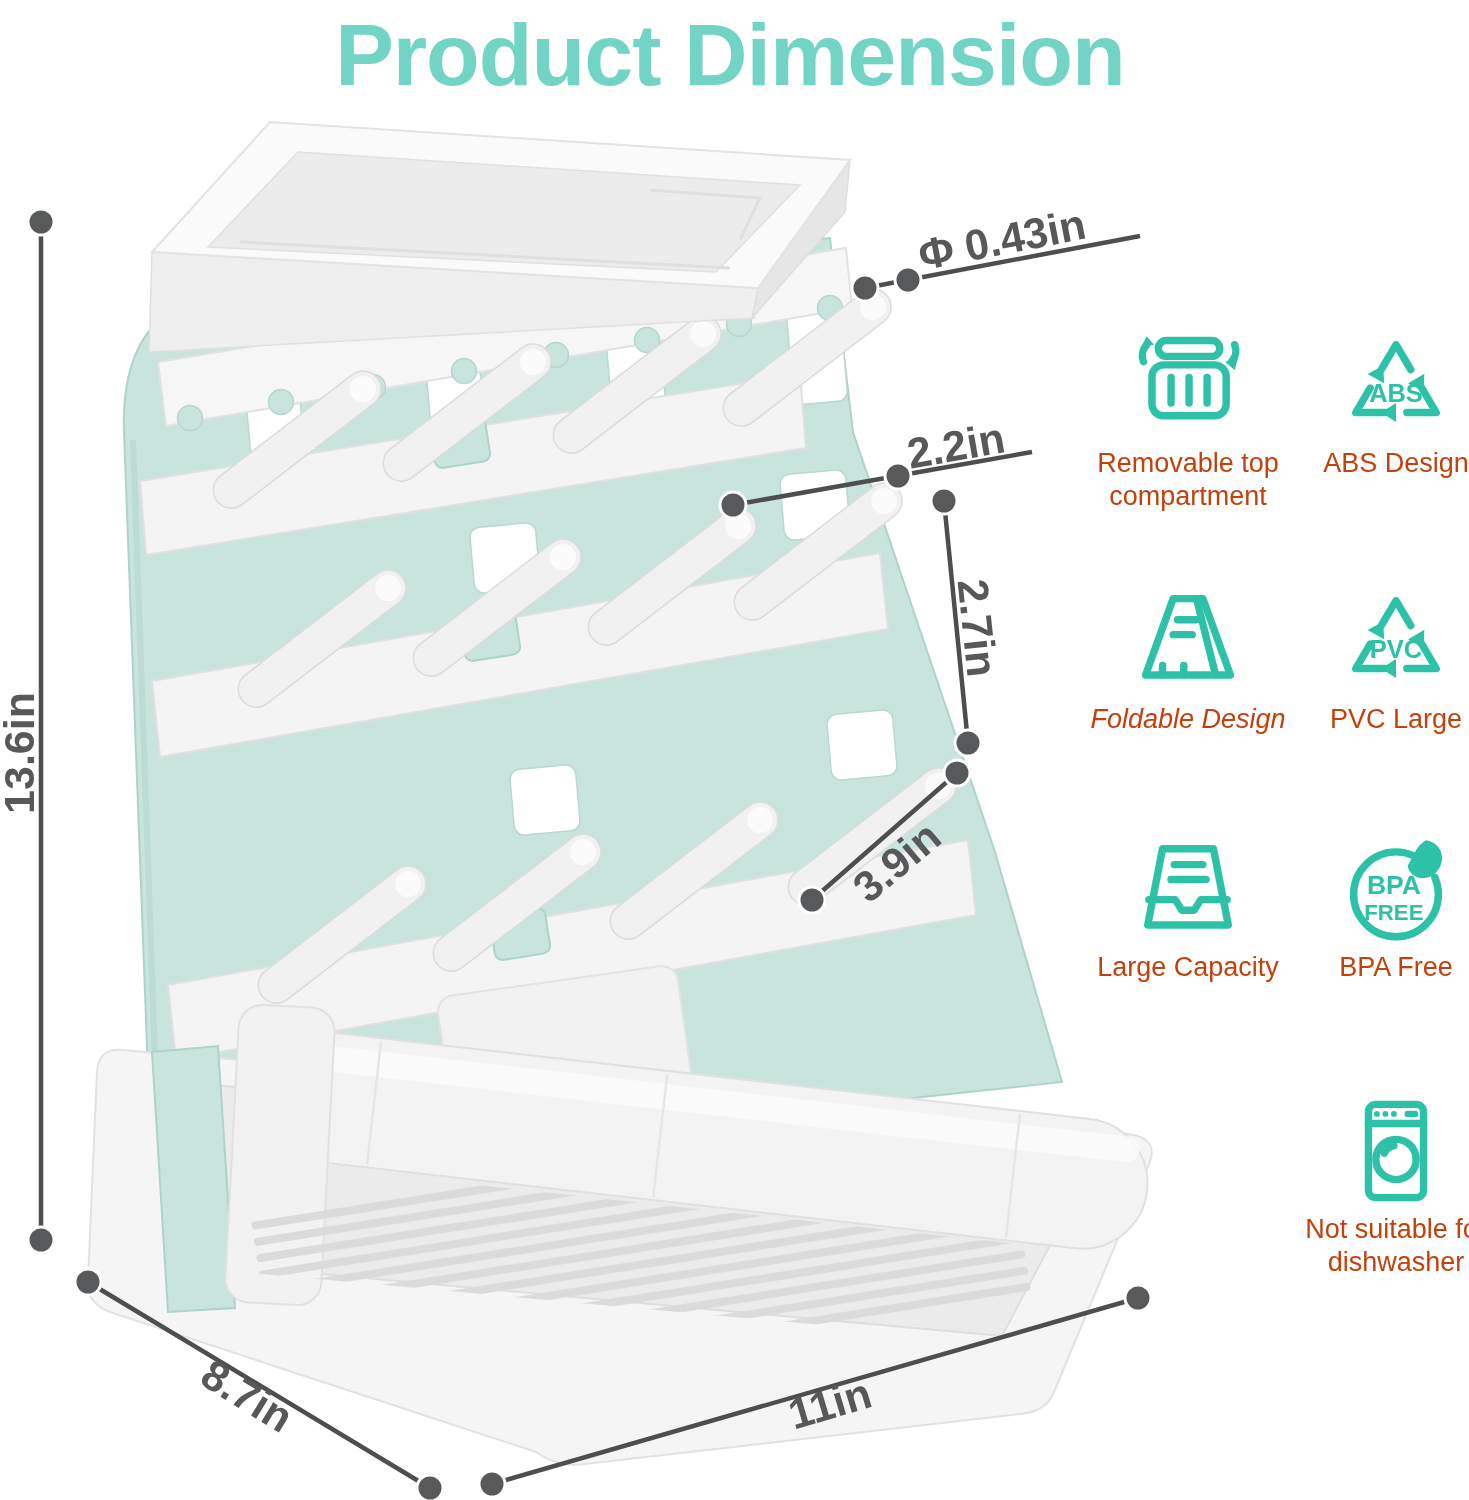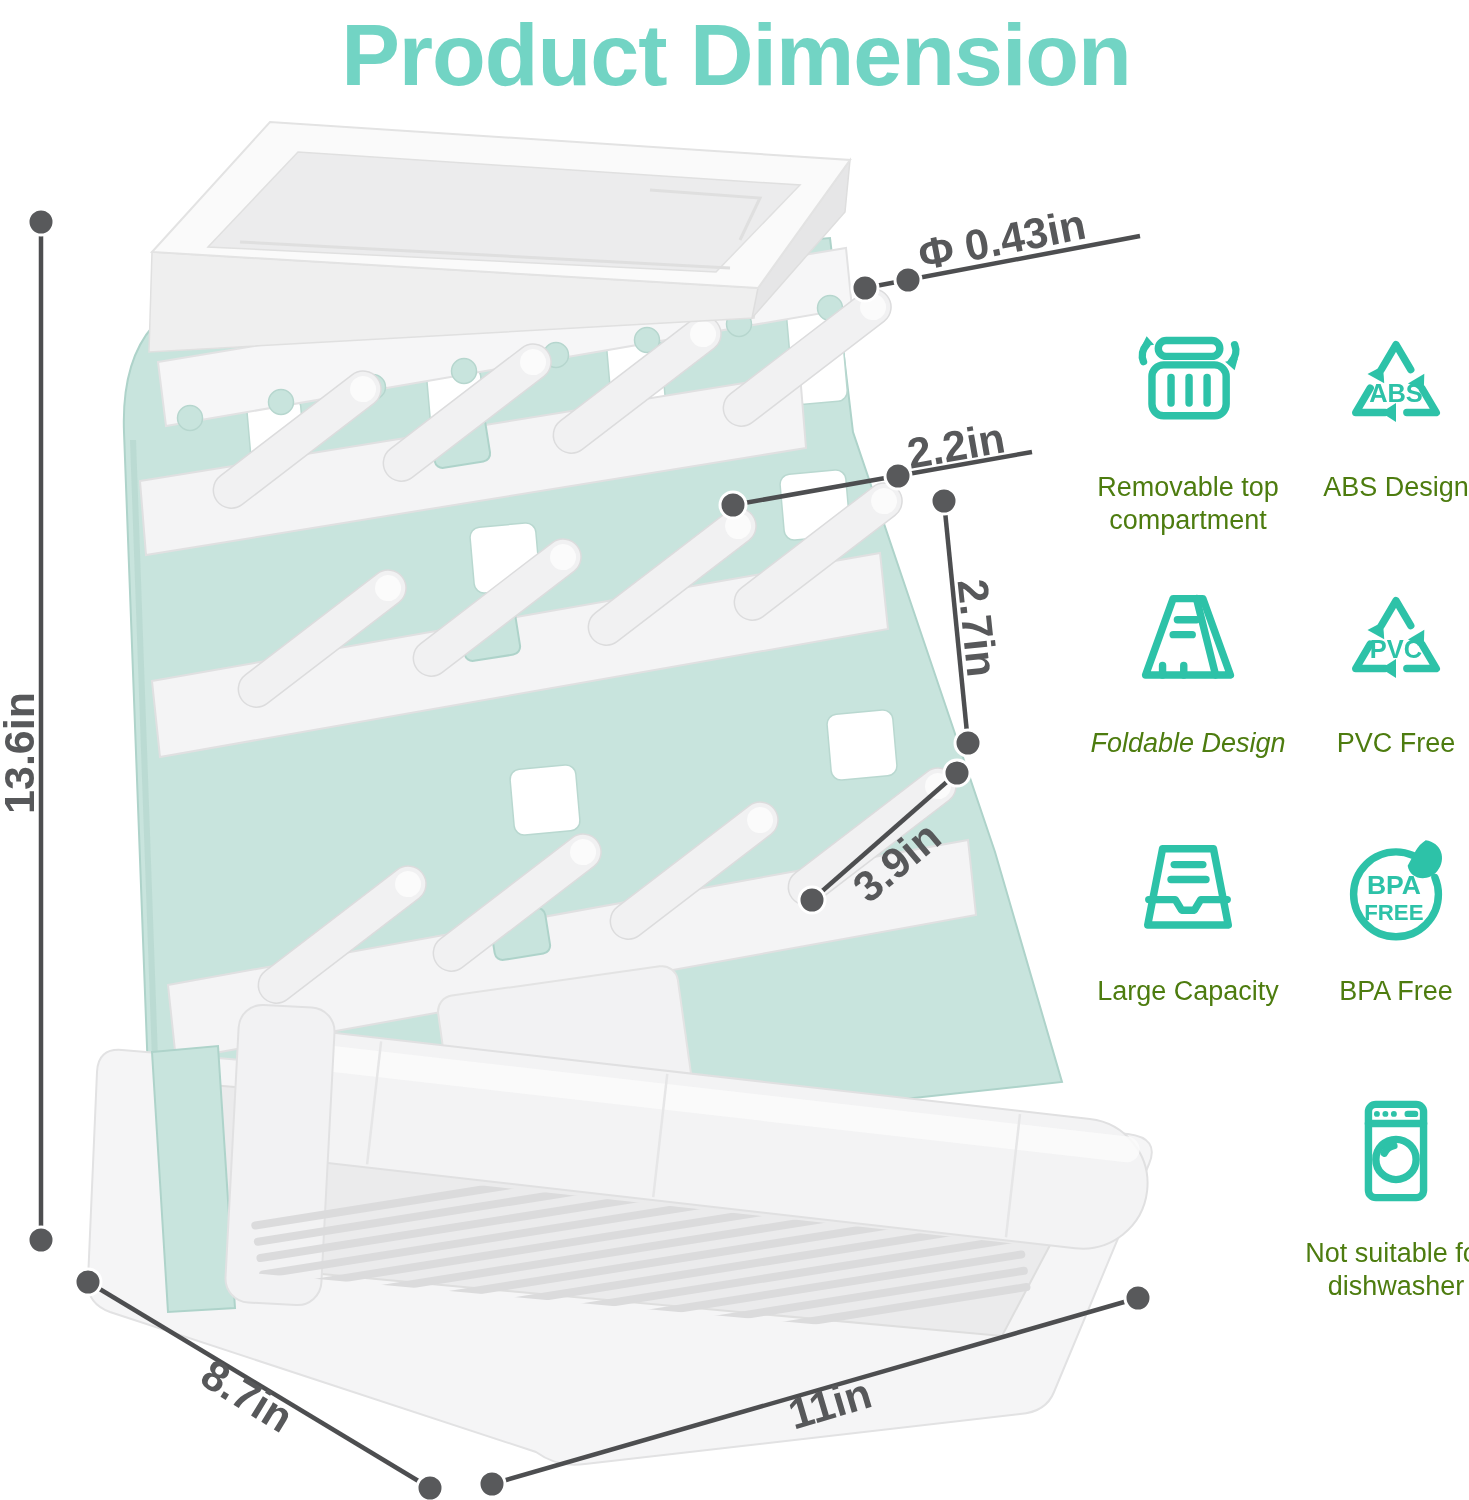--- a/index.html
+++ b/index.html
@@ -1,25 +1,25 @@
 <!DOCTYPE html>
 <html><head>
 <meta charset="utf-8">
 <style>
   html,body{margin:0;padding:0;background:#fff;}
   .canvas{position:relative;width:1469px;height:1500px;background:#ffffff;overflow:hidden;
           font-family:"Liberation Sans",sans-serif;}
   .title{position:absolute;left:0;top:4px;width:1460px;text-align:center;
-         font-size:88px;font-weight:bold;color:#72d4c4;letter-spacing:-1px;padding-left:6px;}
+         font-size:88px;font-weight:bold;color:#72d4c4;letter-spacing:-1px;}
   svg.stage{position:absolute;left:0;top:0;}
   .dim{position:absolute;font-weight:bold;font-size:43px;color:#57585a;white-space:nowrap;
        transform-origin:center;}
   .feature{position:absolute;width:212px;display:flex;flex-direction:column;align-items:center;
            gap:9px;text-align:center;}
-  .feature .f-label{font-size:27px;color:#4d7c0f;line-height:1.22;font-weight:500;margin-top:24px;}
+  .feature .f-label{font-size:27px;color:#c2410c;line-height:1.22;font-weight:500;}
   .feature svg{width:106px;height:106px;}
   .peg{fill:#f1f1f2;stroke:#dcdcdd;stroke-width:1.5;}
   .peg-cap{fill:#fbfbfb;}
   .slat{fill:#f4f4f5;stroke:#e0e0e1;stroke-width:2;}
   .hole{fill:#ffffff;stroke:#b9d8d0;stroke-width:1.5;}
   .mint{fill:#c8e4dd;stroke:#aed3ca;stroke-width:2;}
   .dimline{stroke:#4d4e50;stroke-width:4.5;fill:none;}
   .dimdot{fill:#58595b;stroke:#ffffff;stroke-width:3;}
   .ic{stroke:#2dc2a8;fill:none;stroke-width:7;stroke-linejoin:round;stroke-linecap:round;}
   .icf{fill:#2dc2a8;stroke:none;}
@@ -256,21 +256,21 @@
   </div>
 
   <div class="feature" style="left:1290px;top:588px;">
     <svg viewBox="0 0 100 100">
       <path class="ic" d="M50 12 L88 76 L12 76 Z" stroke-width="9" pathLength="99" stroke-dasharray="24 9" stroke-dashoffset="12" stroke-linecap="butt"></path>
       <polygon class="icf" points="0,-9 14,0 0,9" transform="translate(69,44) rotate(59)"></polygon>
       <polygon class="icf" points="0,-9 14,0 0,9" transform="translate(50,76) rotate(180)"></polygon>
       <polygon class="icf" points="0,-9 14,0 0,9" transform="translate(31,44) rotate(-61)"></polygon>
       <text class="ictext" x="50" y="66" text-anchor="middle" font-size="24">PVC</text>
     </svg>
-    <div class="f-label">PVC Free</div>
+    <div class="f-label">PVC Large</div>
   </div>
 
   <div class="feature" style="left:1082px;top:836px;text-align:center;">
     <svg viewBox="0 0 100 100">
       <path class="ic" d="M26 12 L74 12 L88 84 L12 84 Z"></path>
       <path class="ic" d="M13 60 L38 60 L44 70 L56 70 L62 60 L87 60"></path>
       <line class="ic" x1="37" y1="27" x2="64" y2="27"></line>
       <line class="ic" x1="34" y1="41" x2="67" y2="41"></line>
     </svg>
     <div class="f-label">Large Capacity</div>

